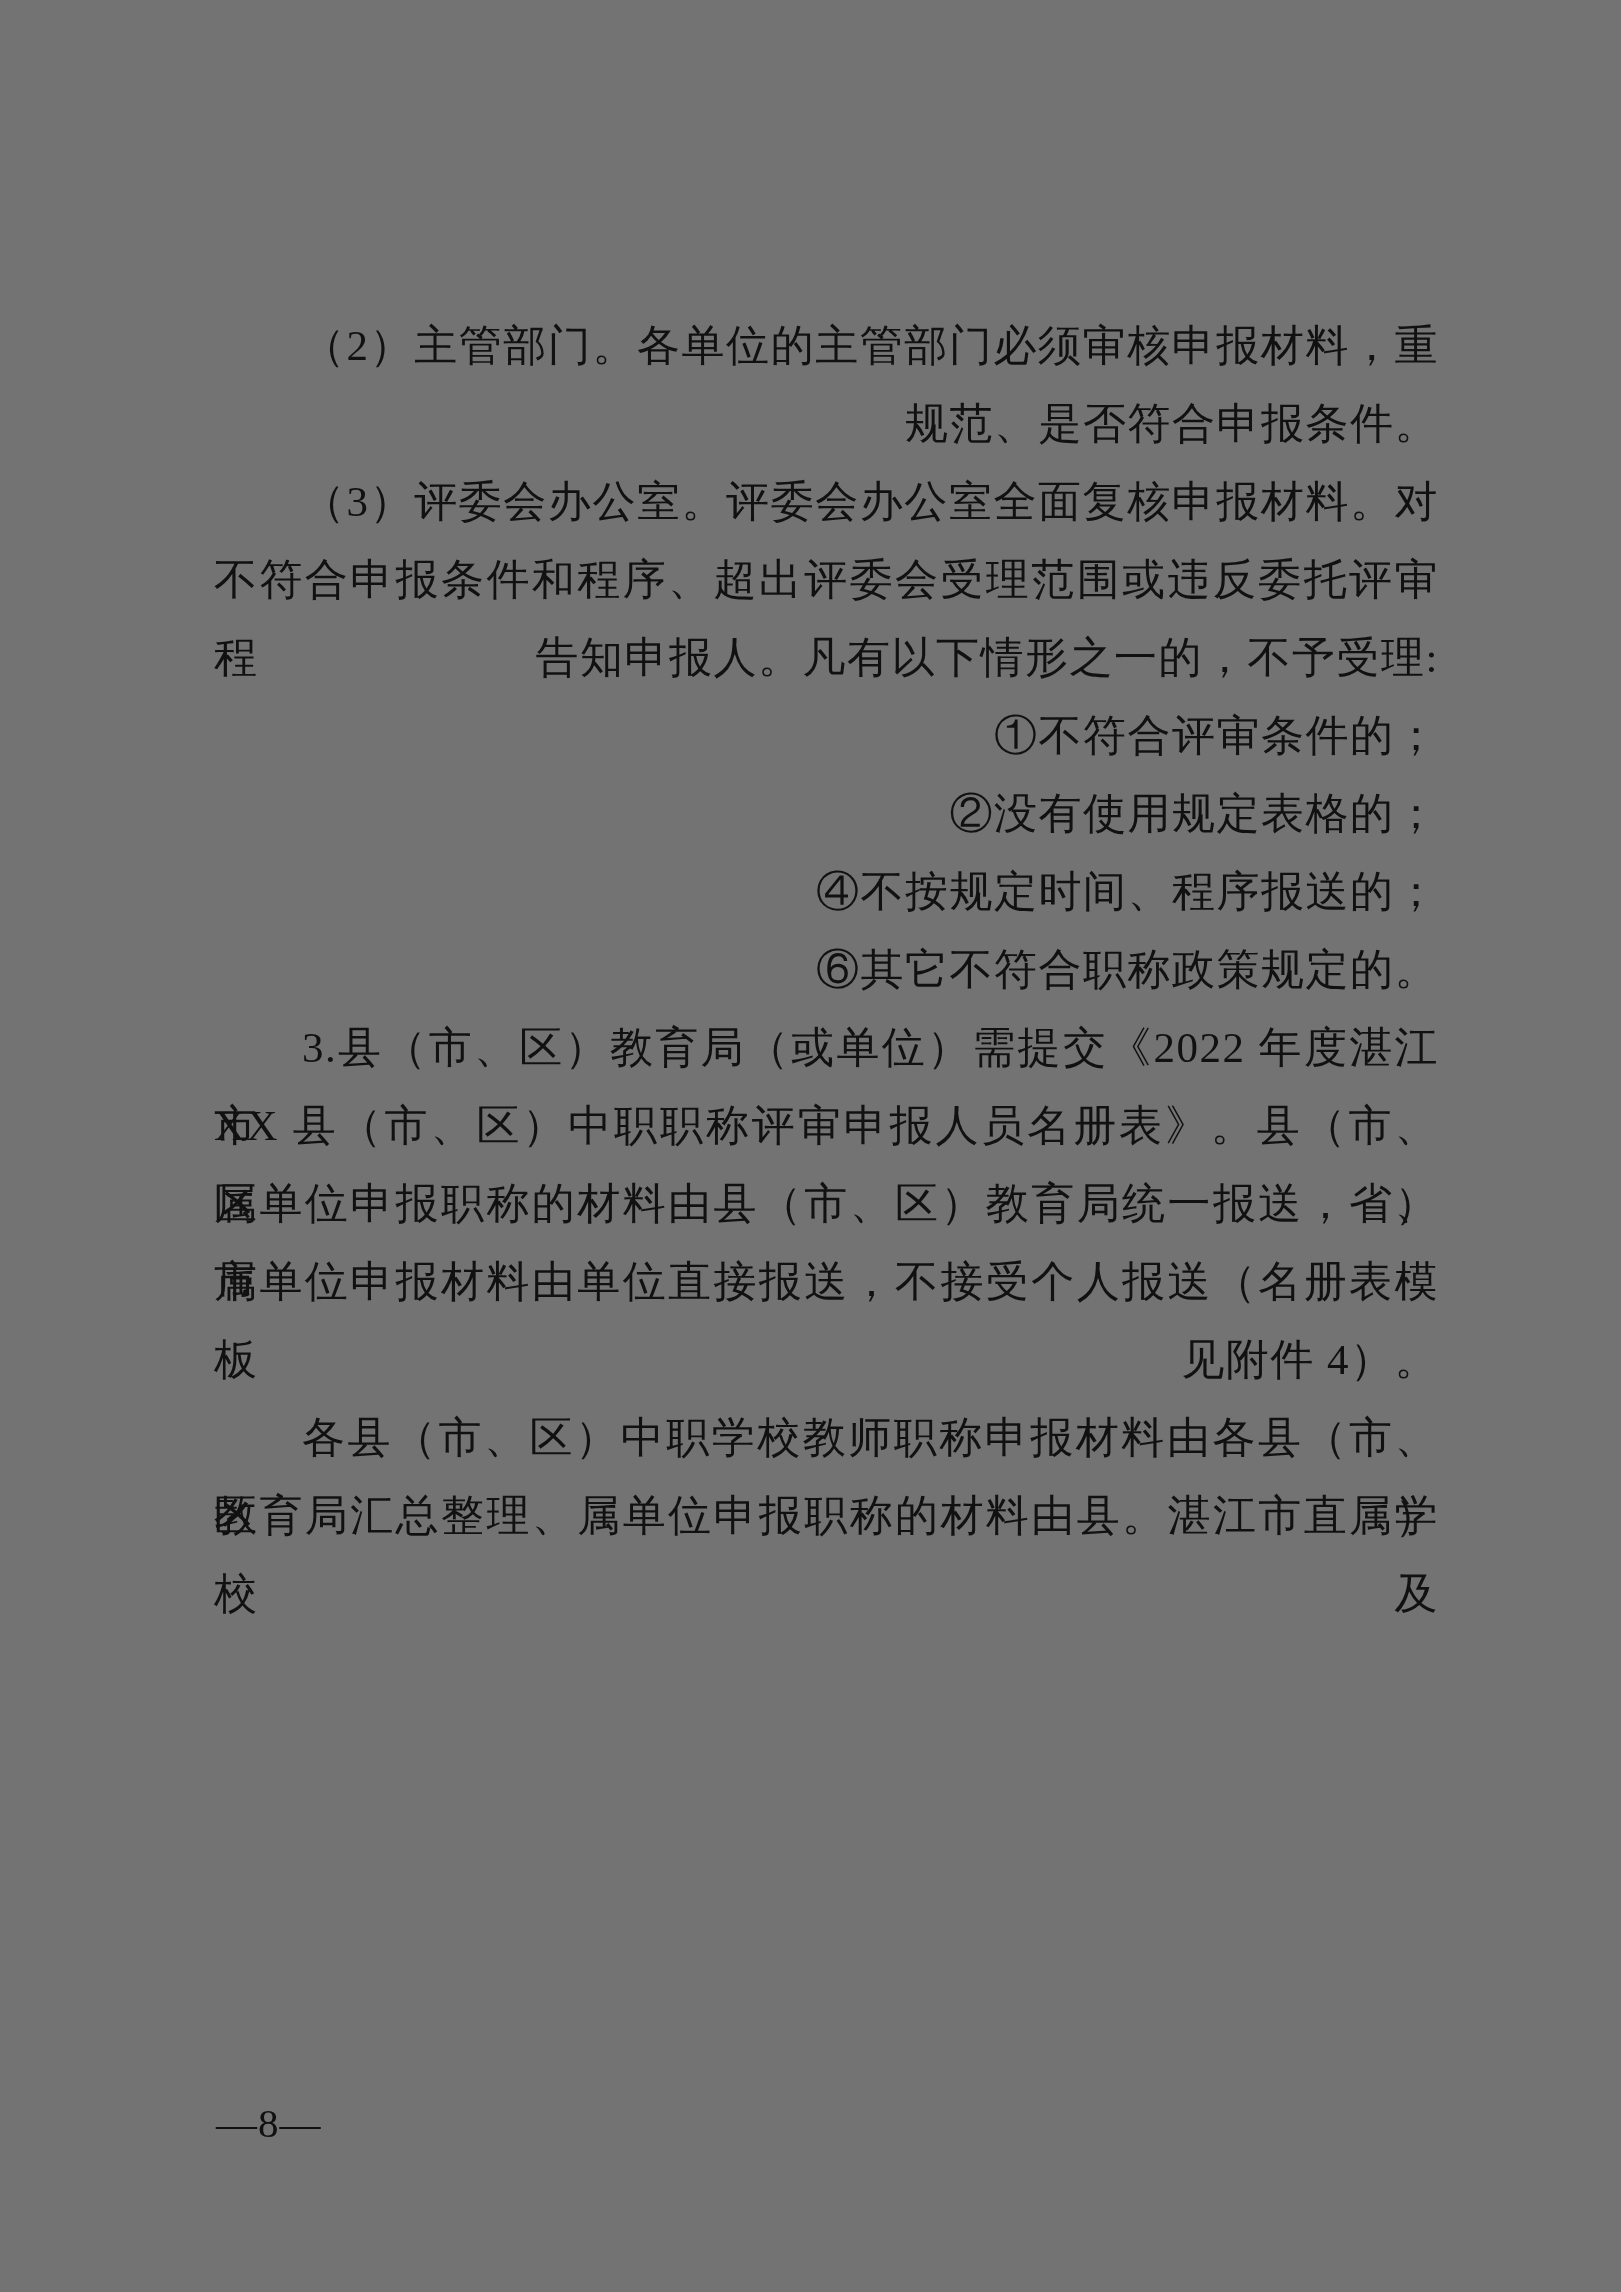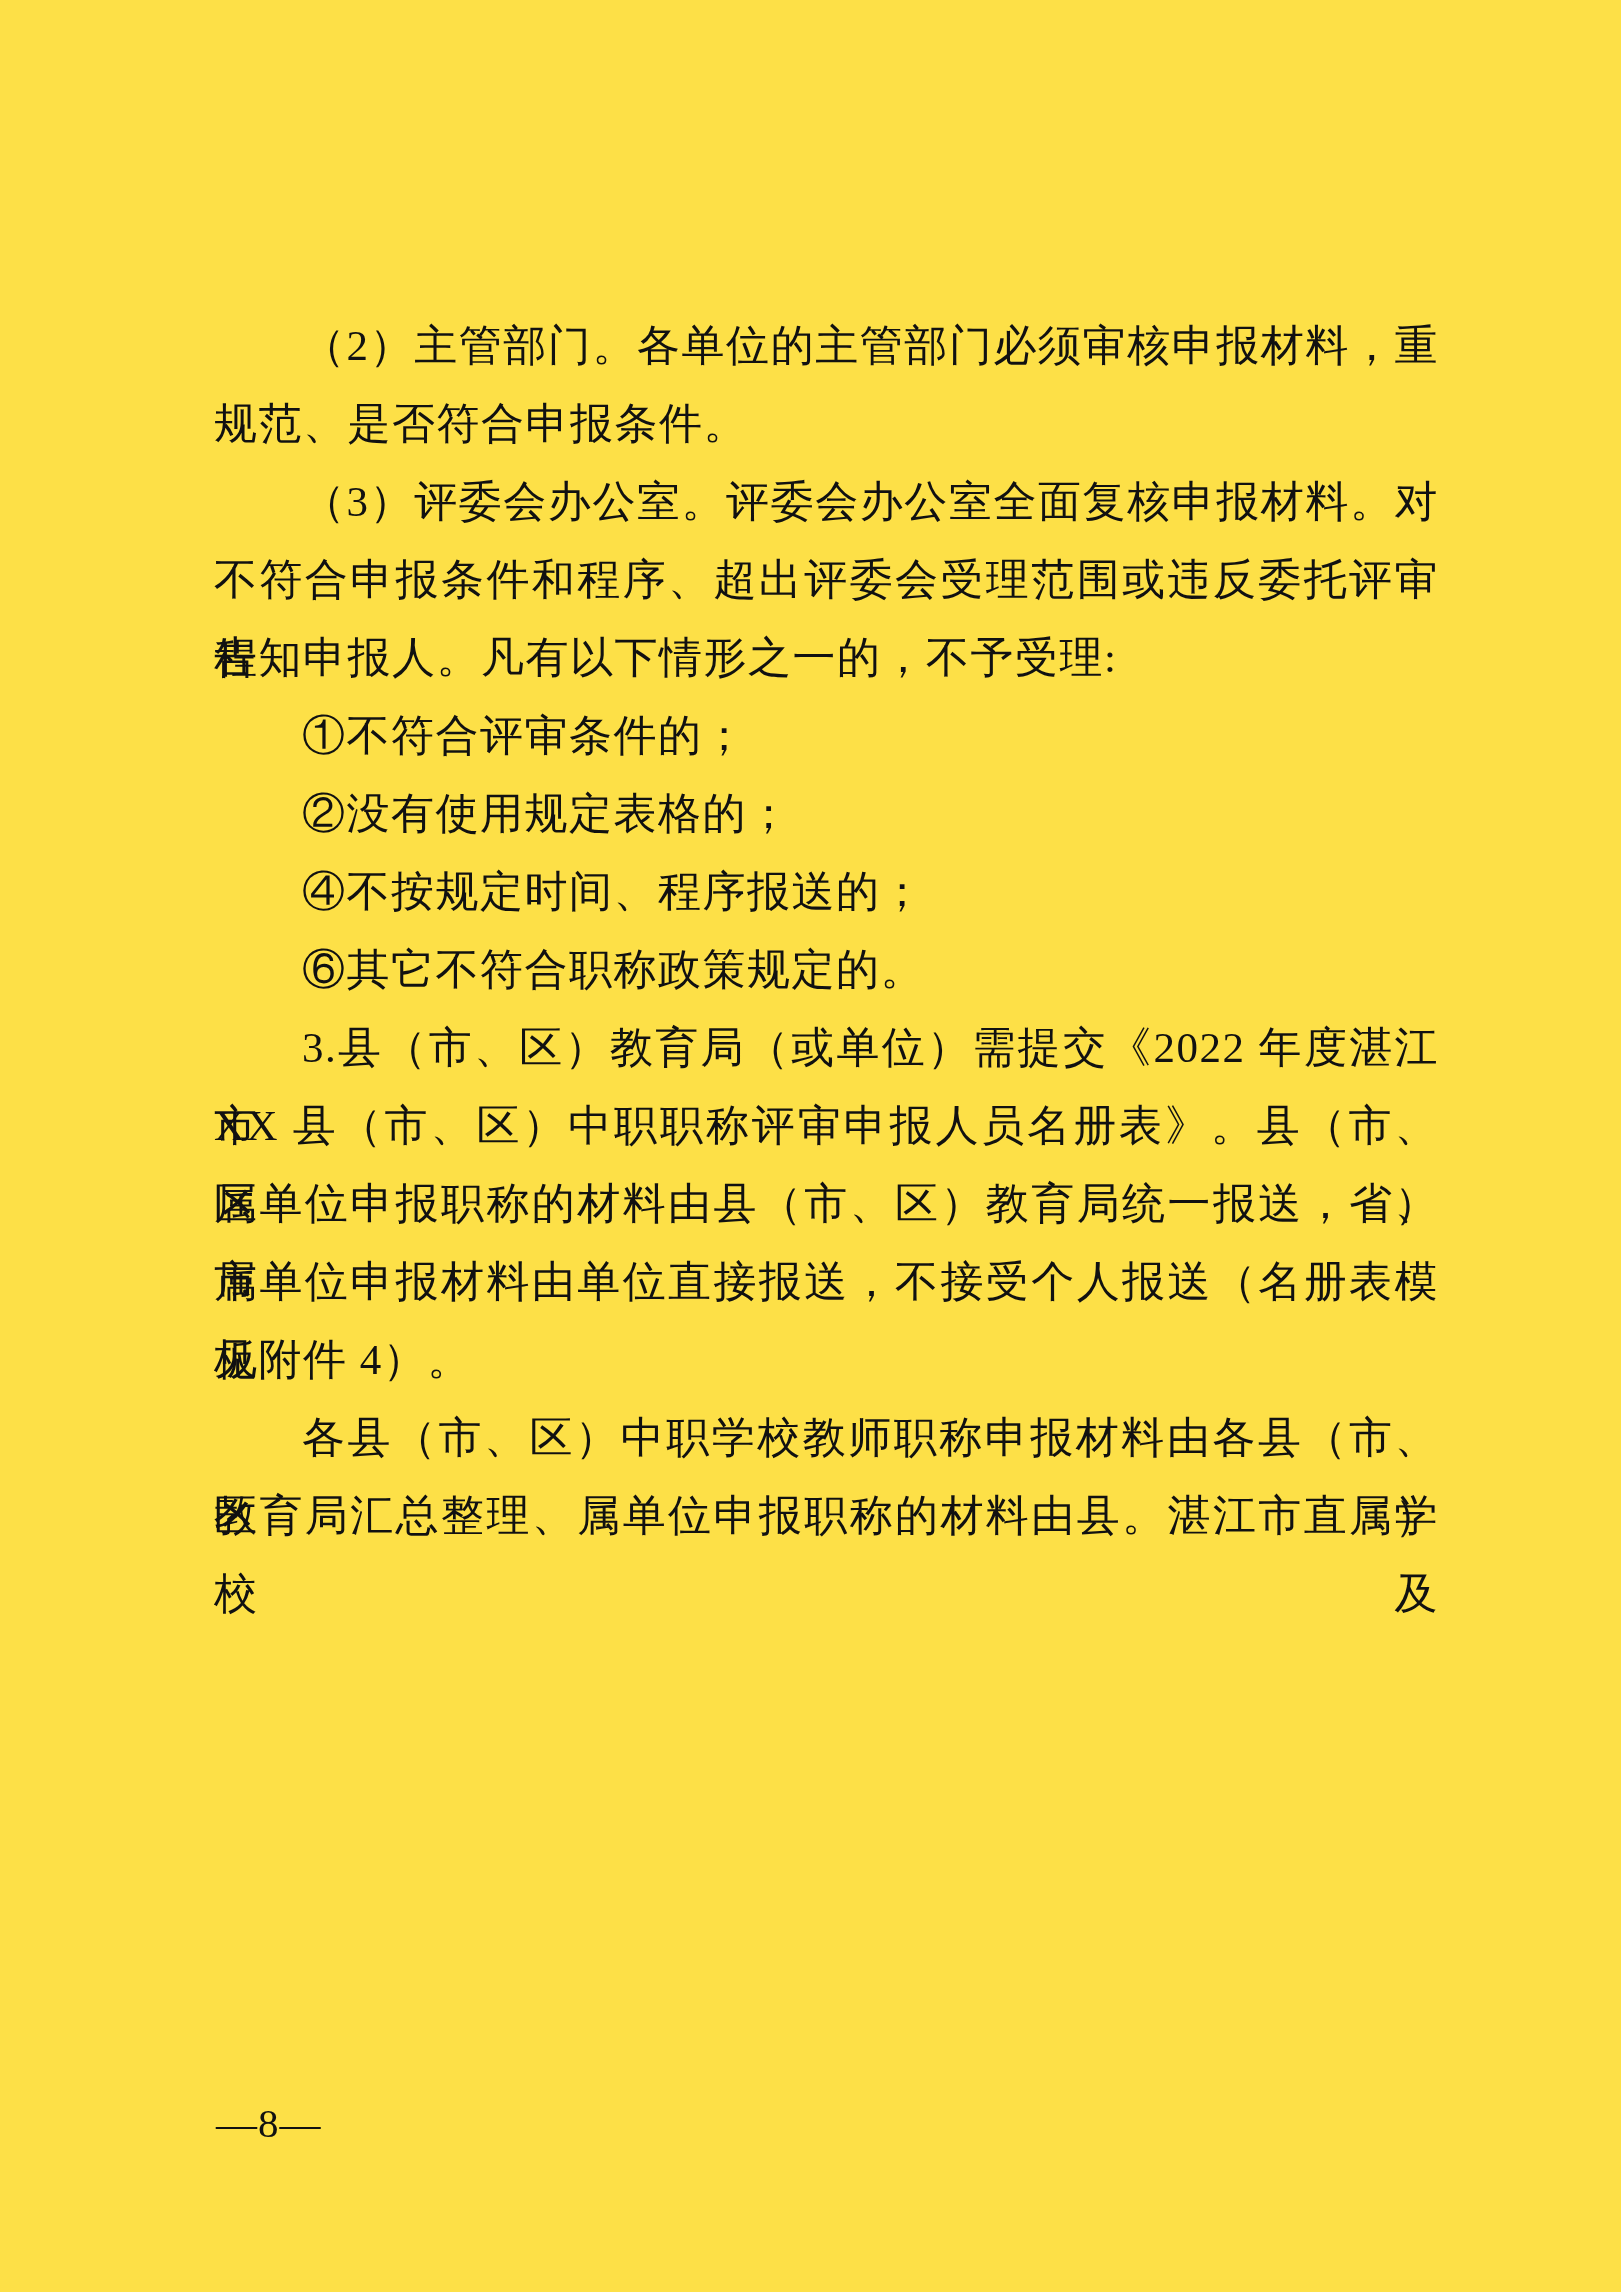--- a/index.html
+++ b/index.html
@@ -5,38 +5,38 @@
 <style>
   html, body {
     margin: 0;
     padding: 0;
     background: #ffffff;
   }
   .page {
     position: relative;
     width: 1621px;
     height: 2293px;
-    background: #fde047;
+    background: #737373;
     overflow: hidden;
     font-family: "Liberation Serif", "DejaVu Serif", serif;
     color: #111111;
   }
   .doc-body {
     position: absolute;
     left: 214px;
     top: 307px;
     width: 1225px;
   }
   .line {
     height: 78px;
     line-height: 78px;
     font-size: 43px;
     letter-spacing: 1.5px;
     white-space: normal;
-    text-align: left;
+    text-align: right;
   }
   .line.justify {
     text-align: justify;
     text-align-last: justify;
     text-justify: distribute;
   }
   .line.indent {
     text-indent: 88px;
   }
   .line.bold {

